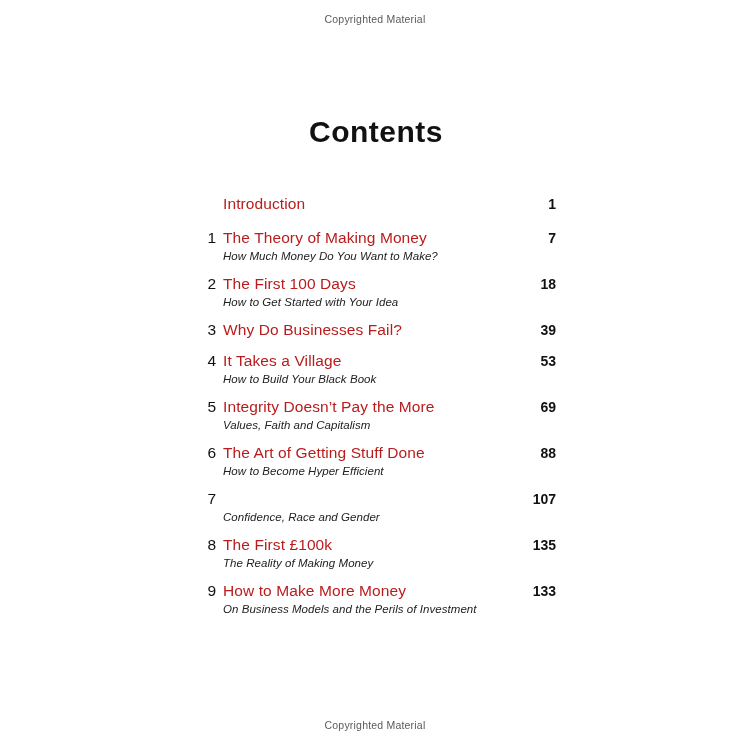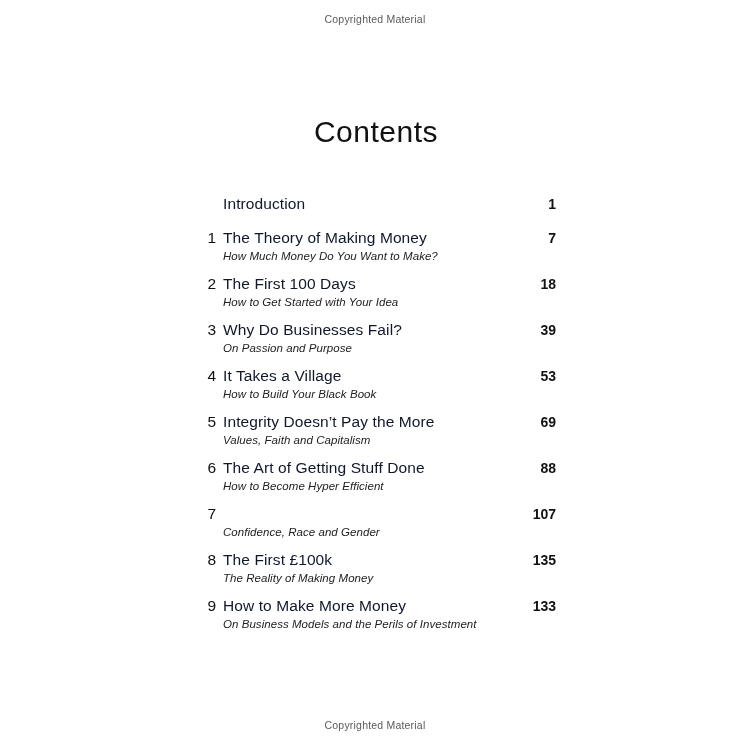--- a/index.html
+++ b/index.html
@@ -36,21 +36,21 @@
 
   .content {
     position: absolute;
     left: 196px;
     top: 115px;
     width: 360px;
   }
 
   .toc-title {
     font-size: 30px;
-    font-weight: normal;
+    font-weight: bold;
     letter-spacing: 0.5px;
     text-align: center;
     margin: 0 0 46px 0;
     color: #111111;
   }
 
   .entry {
     position: relative;
     margin-bottom: 13px;
   }
@@ -66,21 +66,21 @@
   .num {
     display: inline-block;
     width: 20px;
     text-align: right;
     margin-right: 7px;
     font-size: 15.5px;
     color: #111111;
   }
   .chapter-title {
     font-size: 15.5px;
-    color: #0f172a;
+    color: #b91c1c;
     letter-spacing: 0.1px;
   }
   .page-num {
     font-size: 14px;
     color: #111111;
     font-weight: bold;
     min-width: 28px;
     text-align: right;
   }
   .subtitle {
@@ -139,21 +139,20 @@
     </div>
 
     <div class="entry">
       <div class="entry-row">
         <div class="entry-left">
           <span class="num">3</span>
           <span class="chapter-title">Why Do Businesses Fail?</span>
         </div>
         <span class="page-num">39</span>
       </div>
-      <div class="subtitle">On Passion and Purpose</div>
     </div>
 
     <div class="entry">
       <div class="entry-row">
         <div class="entry-left">
           <span class="num">4</span>
           <span class="chapter-title">It Takes a Village</span>
         </div>
         <span class="page-num">53</span>
       </div>

